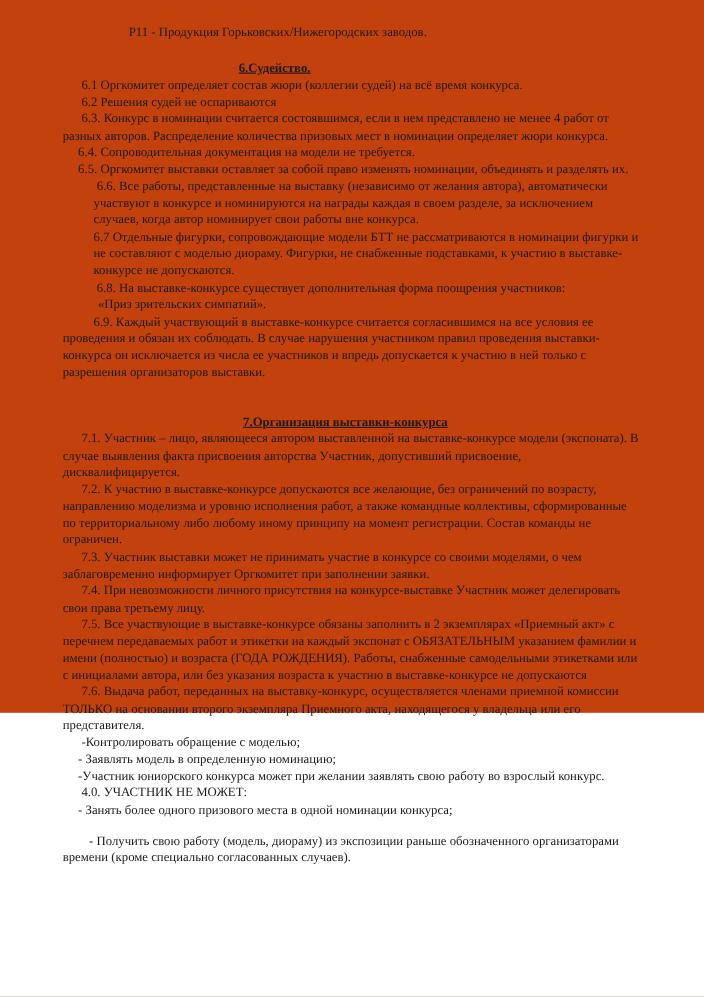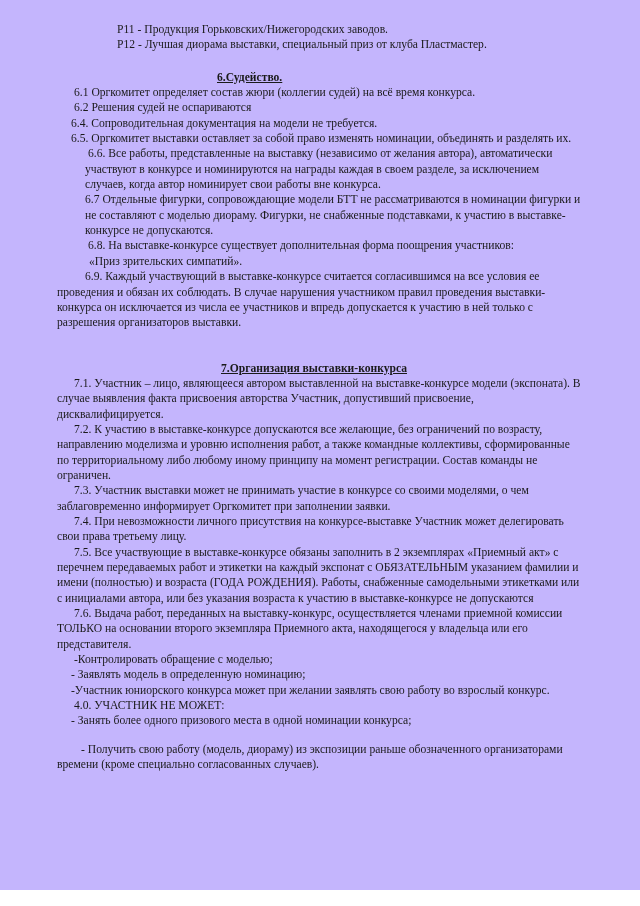--- a/index.html
+++ b/index.html
@@ -10,22 +10,22 @@
   body {
     width: 640px;
     height: 906px;
     font-family: "Liberation Serif", "DejaVu Serif", serif;
     color: #1a1a1a;
     overflow: hidden;
   }
   .page {
     position: relative;
     width: 640px;
-    height: 890px;
-    background: #c4b5fd;
+    height: 648px;
+    background: #c2410c;
     box-sizing: border-box;
     padding: 22px 58px 0 57px;
   }
   .doc {
     font-size: 11.6px;
     line-height: 15.35px;
     text-align: left;
   }
   p {
     margin: 0;
@@ -54,28 +54,28 @@
   .gap-med   { height: 17px; }
   .gap-large { height: 30px; }
 </style>
 </head>
 <body>
 
 <div class="page">
   <div class="doc">
 
     <p class="ind-prize">Р11 - Продукция Горьковских/Нижегородских заводов.</p>
-    <p class="ind-prize">Р12 - Лучшая диорама выставки, специальный приз от клуба Пластмастер.</p>
 
     <div class="gap-med"></div>
 
     <p class="heading">6.Судейство.</p>
 
     <p class="hang">6.1 Оргкомитет определяет состав жюри (коллегии судей) на всё время конкурса.</p>
     <p class="hang">6.2 Решения судей не оспариваются</p>
+    <p class="hang">6.3. Конкурс в номинации считается состоявшимся, если в нем представлено не менее 4 работ от разных авторов. Распределение количества призовых мест в номинации определяет жюри конкурса.</p>
     <p class="hang-sm">6.4. Сопроводительная документация на модели не требуется.</p>
     <p class="hang-sm">6.5. Оргкомитет выставки оставляет за собой право изменять номинации, объединять и разделять их.</p>
     <p class="ind-deep-in">6.6. Все работы, представленные на выставку (независимо от желания автора), автоматически участвуют в конкурсе и номинируются на награды каждая в своем разделе, за исключением случаев, когда автор номинирует свои работы вне конкурса.</p>
     <p class="ind-deep">6.7 Отдельные фигурки, сопровождающие модели БТТ не рассматриваются в номинации фигурки и не составляют с моделью диораму. Фигурки, не снабженные подставками, к участию в выставке-конкурсе не допускаются.</p>
     <p class="ind-deep-in">6.8. На выставке-конкурсе существует дополнительная форма поощрения участников:</p>
     <p class="ind-deep" style="padding-left:32px;">«Приз зрительских симпатий».</p>
     <p class="hang" style="text-indent:28px;">6.9. Каждый участвующий в выставке-конкурсе считается согласившимся на все условия ее проведения и обязан их соблюдать. В случае нарушения участником правил проведения выставки-конкурса он исключается из числа ее участников и впредь допускается к участию в ней только с разрешения организаторов выставки.</p>
 
     <div class="gap-large"></div>
 

